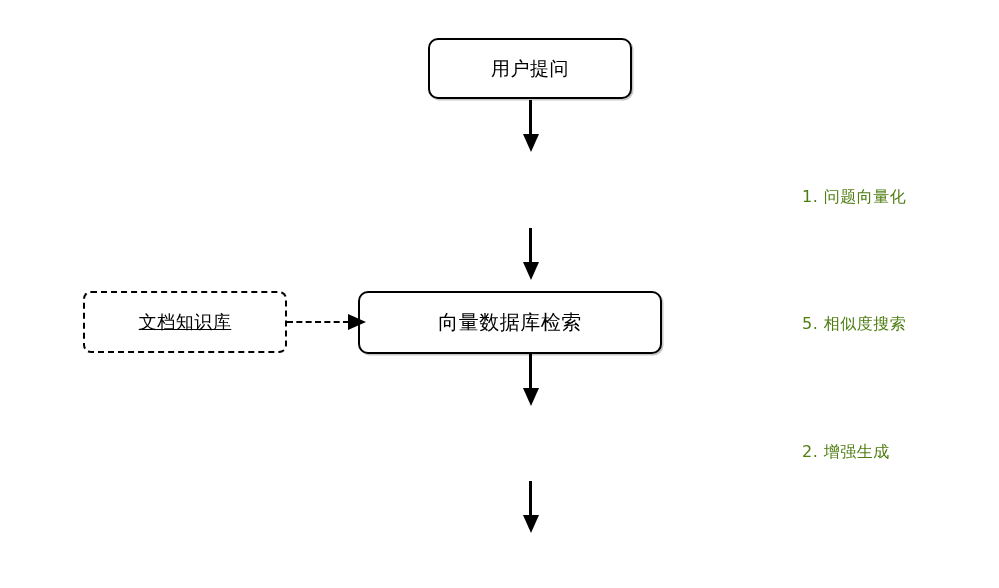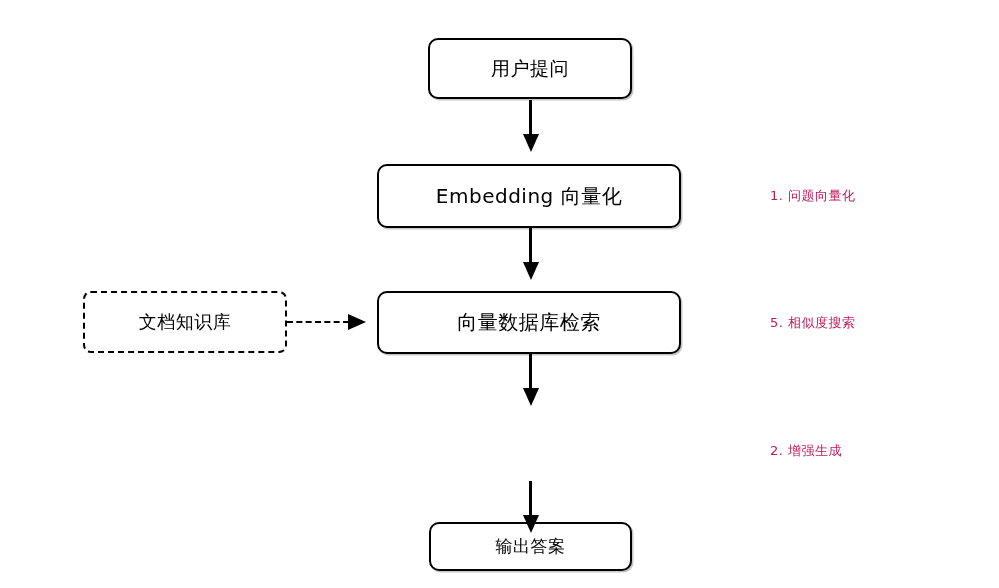--- a/index.html
+++ b/index.html
@@ -26,27 +26,28 @@
     justify-content: center;
     color: #000000;
     font-size: 20px;
     font-weight: 500;
     letter-spacing: 0.5px;
     box-shadow: 1.5px 1.5px 0 rgba(0,0,0,0.22);
     z-index: 2;
   }
   #node-user-question { left: 428px; top: 38px;  width: 204px; height: 61px; font-size: 19px; }
   #node-embedding     { left: 377px; top: 164px; width: 304px; height: 64px; }
-  #node-vector-db     { left: 377px; top: 291px; width: 304px; height: 63px; }
+  #node-vector-db     { left: 358px; top: 291px; width: 304px; height: 63px; }
   #node-knowledge-base{
     left: 83px; top: 291px; width: 204px; height: 62px;
     border: 2px dashed #000000;
     border-radius: 8px;
     font-size: 18px;
     box-shadow: none;
+    text-decoration: underline;
   }
   #node-llm           { left: 338px; top: 420px; width: 384px; height: 61px; }
   #node-output        { left: 429px; top: 522px; width: 203px; height: 49px; font-size: 17px; }
 
   .v-line {
     position: absolute;
     left: 529px;
     width: 2.5px;
     background: #000000;
     z-index: 3;
@@ -84,55 +85,49 @@
     top: 314px;
     width: 0; height: 0;
     border-top: 8px solid transparent;
     border-bottom: 8px solid transparent;
     border-left: 18px solid #000000;
     z-index: 4;
   }
 
   .annotation {
     position: absolute;
-    left: 770px;
-    color: #be185d;
-    font-size: 13px;
+    left: 802px;
+    color: #4d7c0f;
+    font-size: 16px;
     white-space: nowrap;
     letter-spacing: 0.5px;
   }
   #annotation-step1 { top: 187px; }
   #annotation-step2 { top: 314px; }
   #annotation-step3 { top: 442px; }
 </style>
 </head>
 <body>
 
 <div class="canvas">
 
   <div class="node" id="node-user-question">
     <span>用户提问</span>
   </div>
 
-  <div class="node" id="node-embedding">
-    <span>Embedding 向量化</span>
-  </div>
 
   <div class="node" id="node-vector-db">
     <span>向量数据库检索</span>
   </div>
 
   <div class="node" id="node-knowledge-base">
     <span>文档知识库</span>
   </div>
 
 
-  <div class="node" id="node-output">
-    <span>输出答案</span>
-  </div>
 
   <div class="v-line" id="arrow1-line"></div>
   <div class="v-head" id="arrow1-head"></div>
 
   <div class="v-line" id="arrow2-line"></div>
   <div class="v-head" id="arrow2-head"></div>
 
   <div class="v-line" id="arrow3-line"></div>
   <div class="v-head" id="arrow3-head"></div>
 

